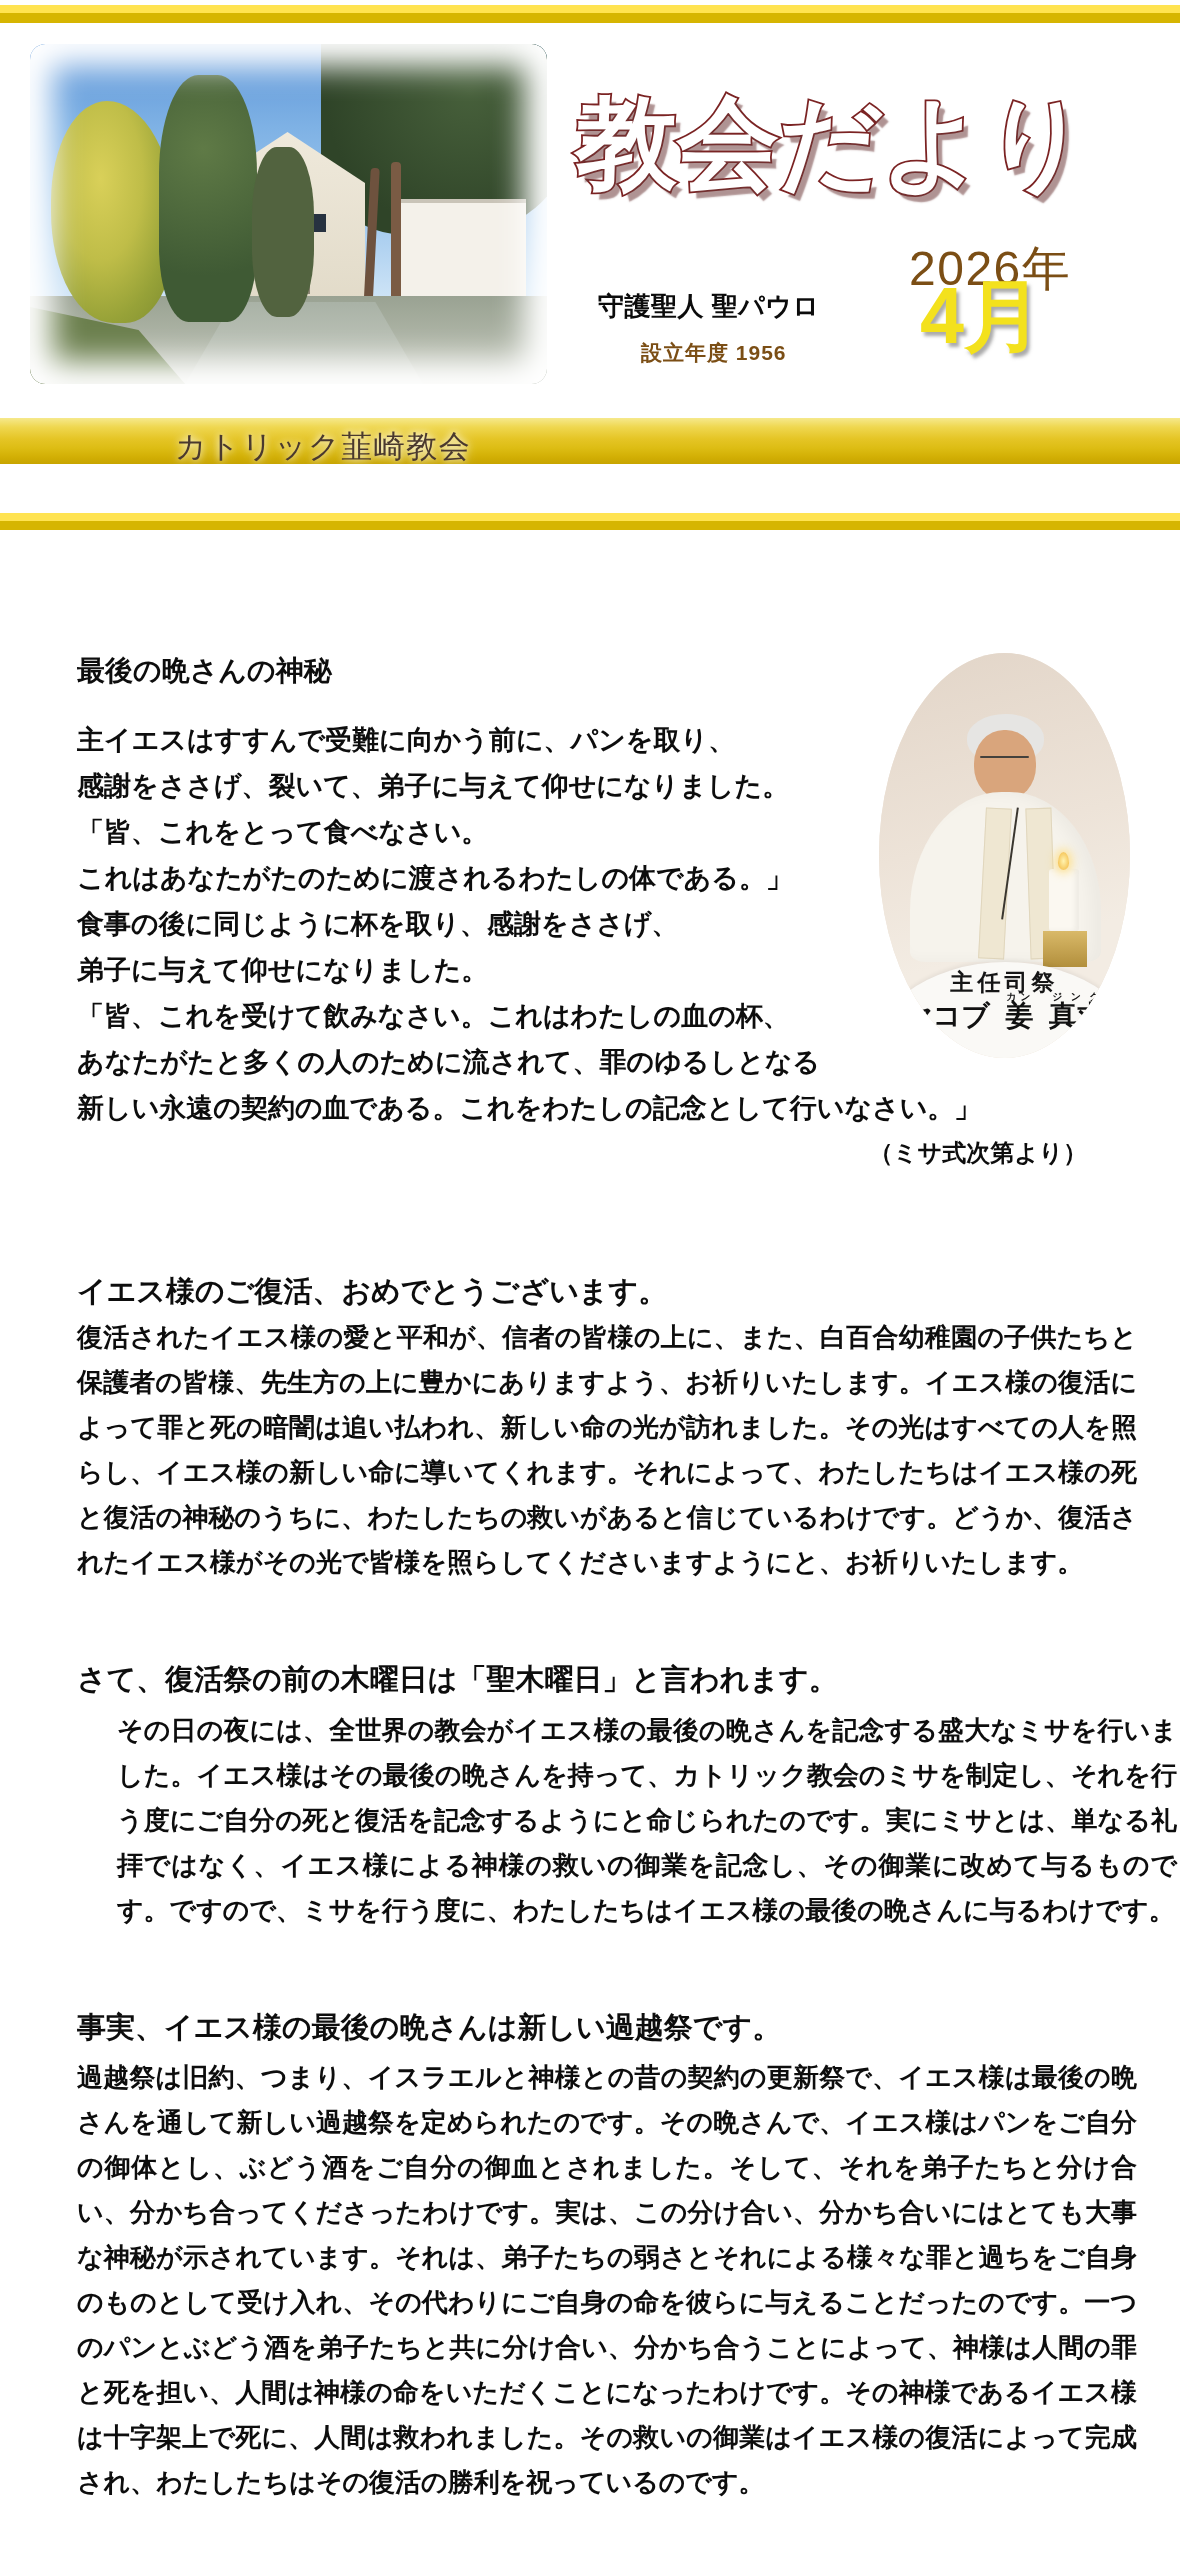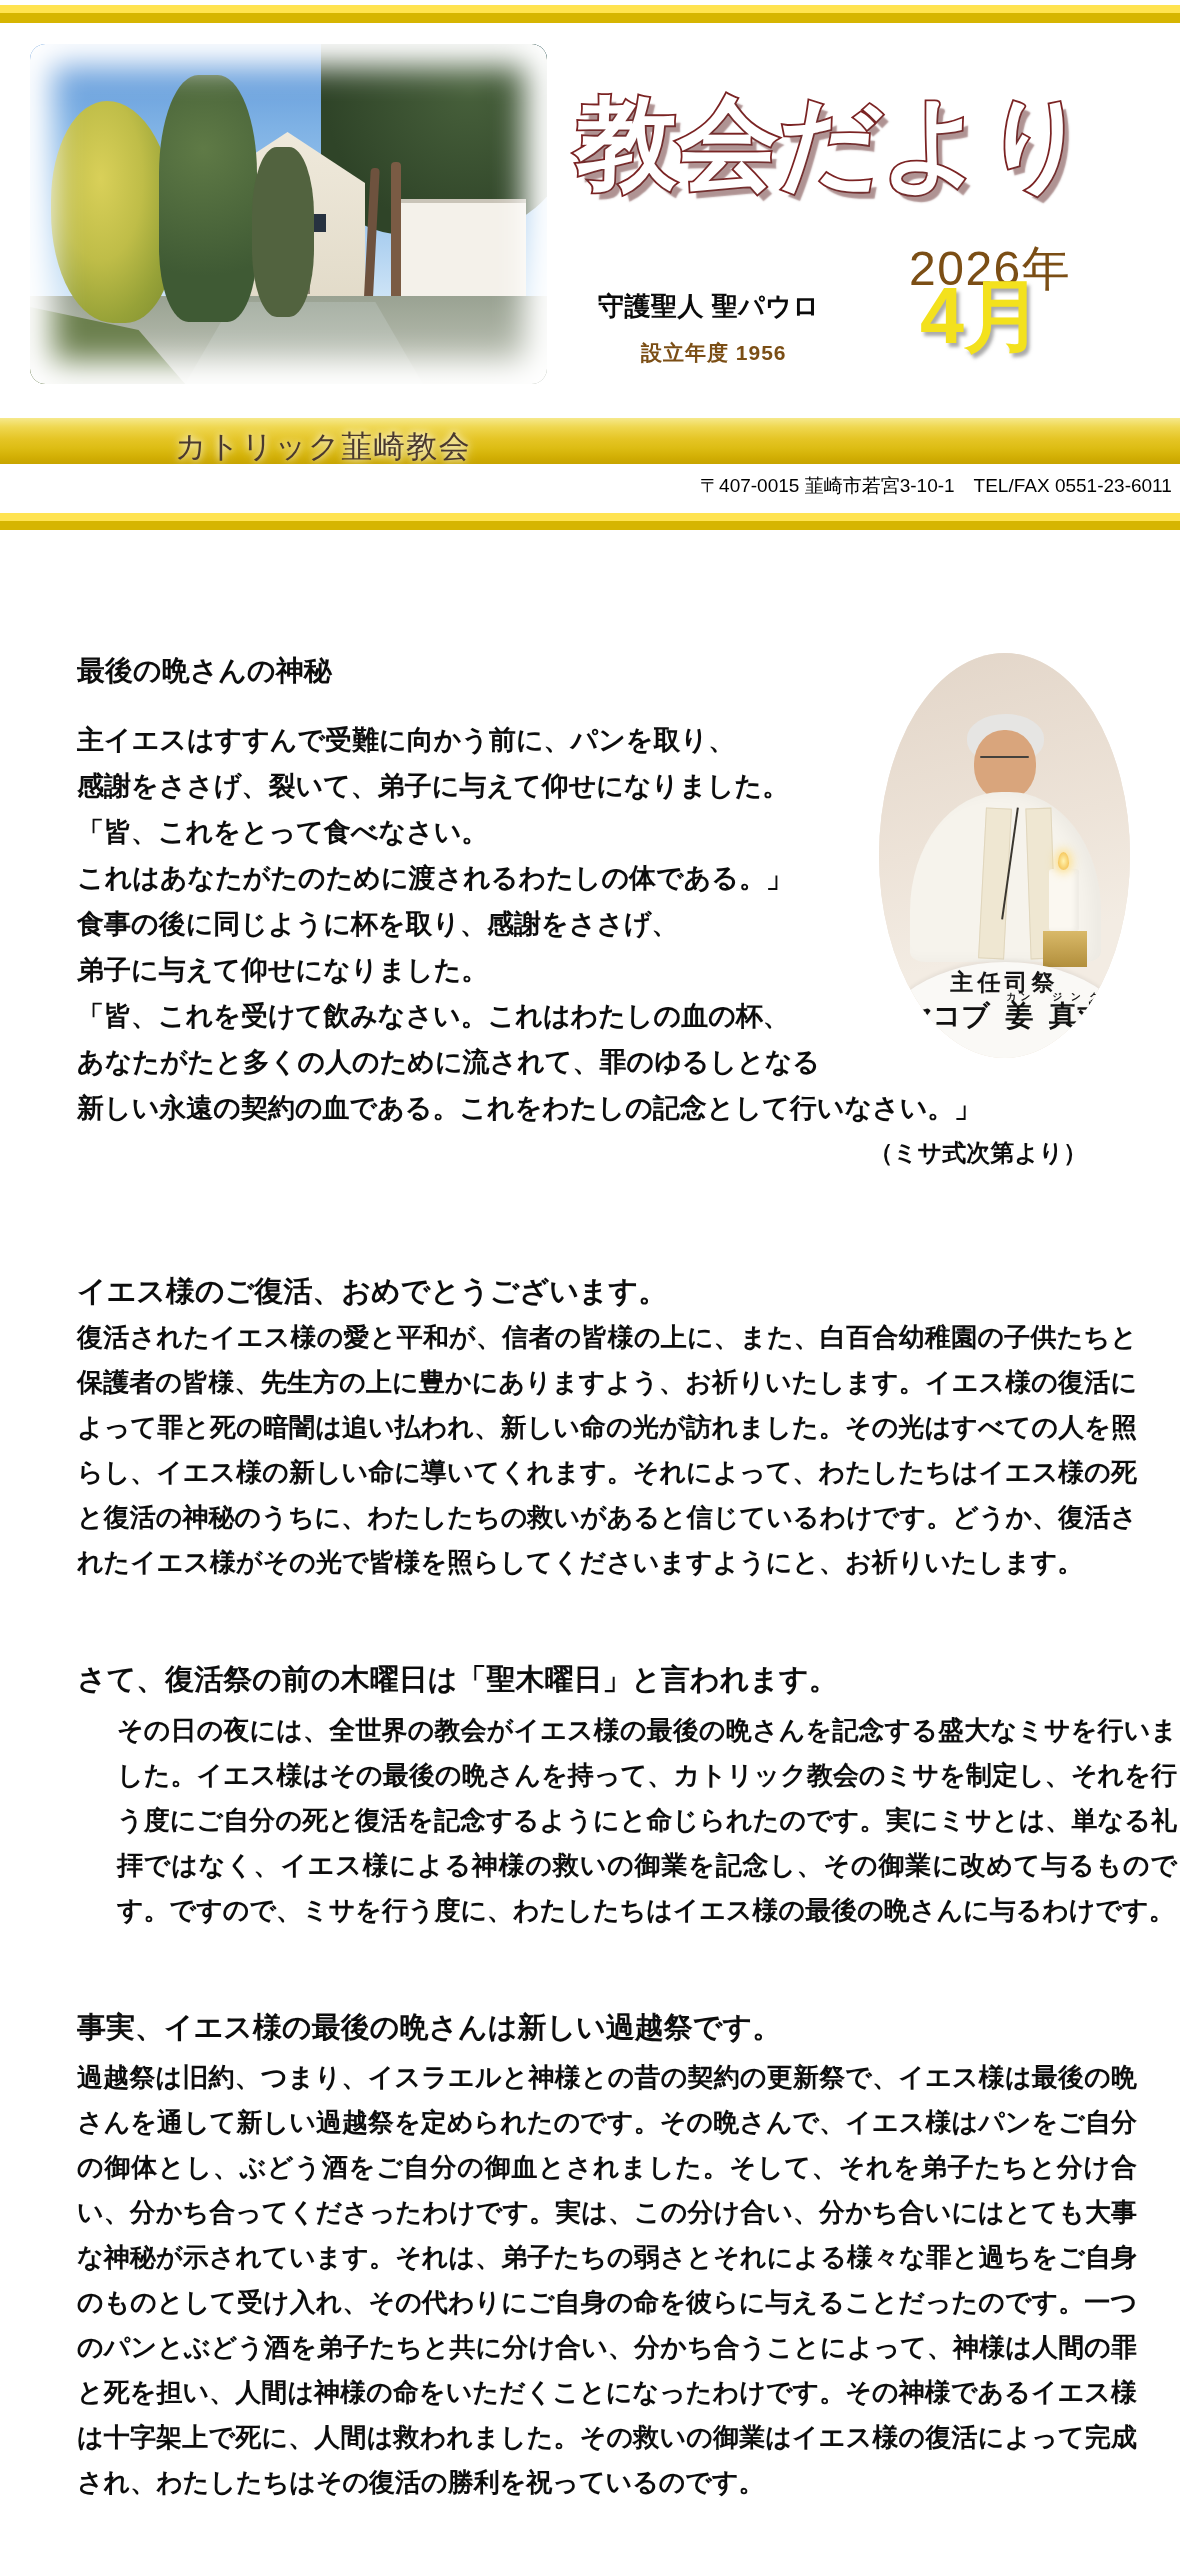--- a/index.html
+++ b/index.html
@@ -111,21 +111,20 @@
   </div>
 
   <div class="abs title">教会だより</div>
   <div class="abs year">2026年</div>
   <div class="abs month">4月</div>
   <div class="abs patron">守護聖人 聖パウロ</div>
   <div class="abs founded">設立年度 1956</div>
 
   <div class="abs banner"></div>
   <div class="abs banner-text">カトリック韮崎教会</div>
-  <div class="abs address">〒407-0015 韮崎市若宮3-10-1　TEL/FAX 0551-23-6011</div>
 
   <div class="abs rule-light" style="top:513px;"></div>
   <div class="abs rule-dark" style="top:521px;"></div>
 
   <div class="abs lede-heading">最後の晩さんの神秘</div>
   <div class="abs lede-body">主イエスはすすんで受難に向かう前に、パンを取り、
 感謝をささげ、裂いて、弟子に与えて仰せになりました。
 「皆、これをとって食べなさい。
 これはあなたがたのために渡されるわたしの体である。」
 食事の後に同じように杯を取り、感謝をささげ、

